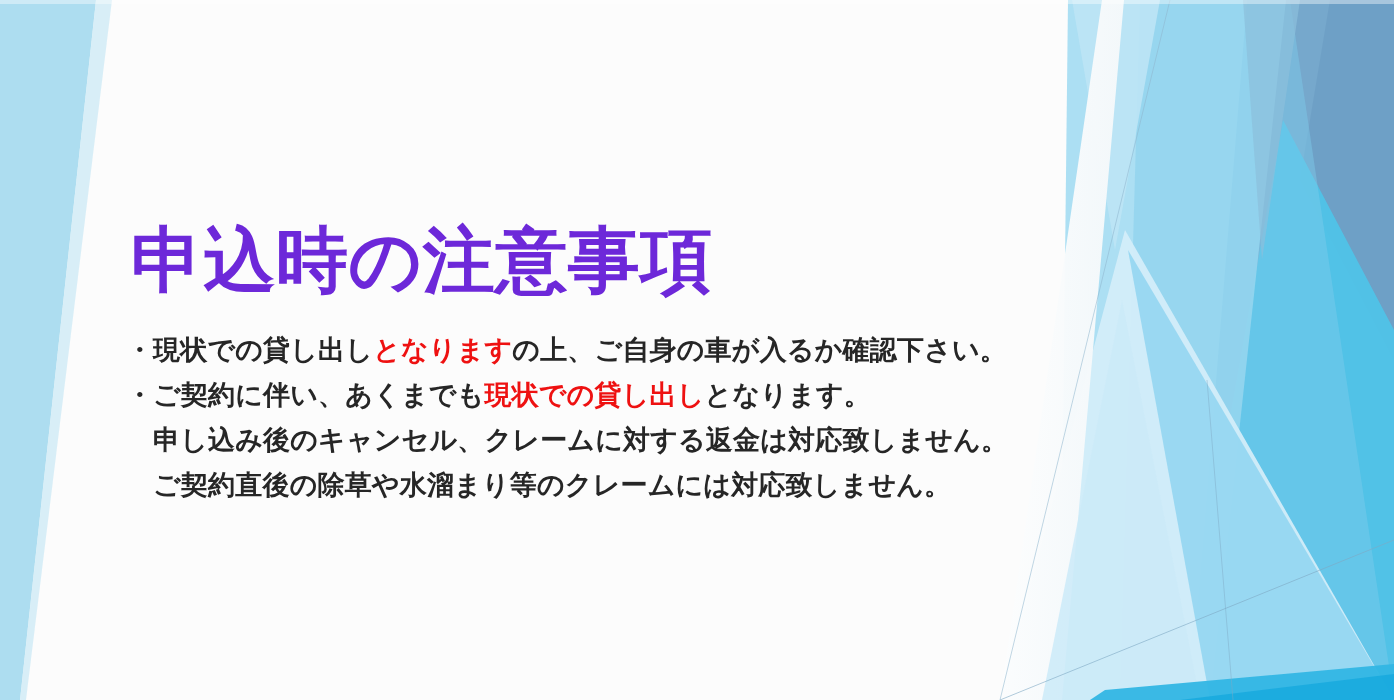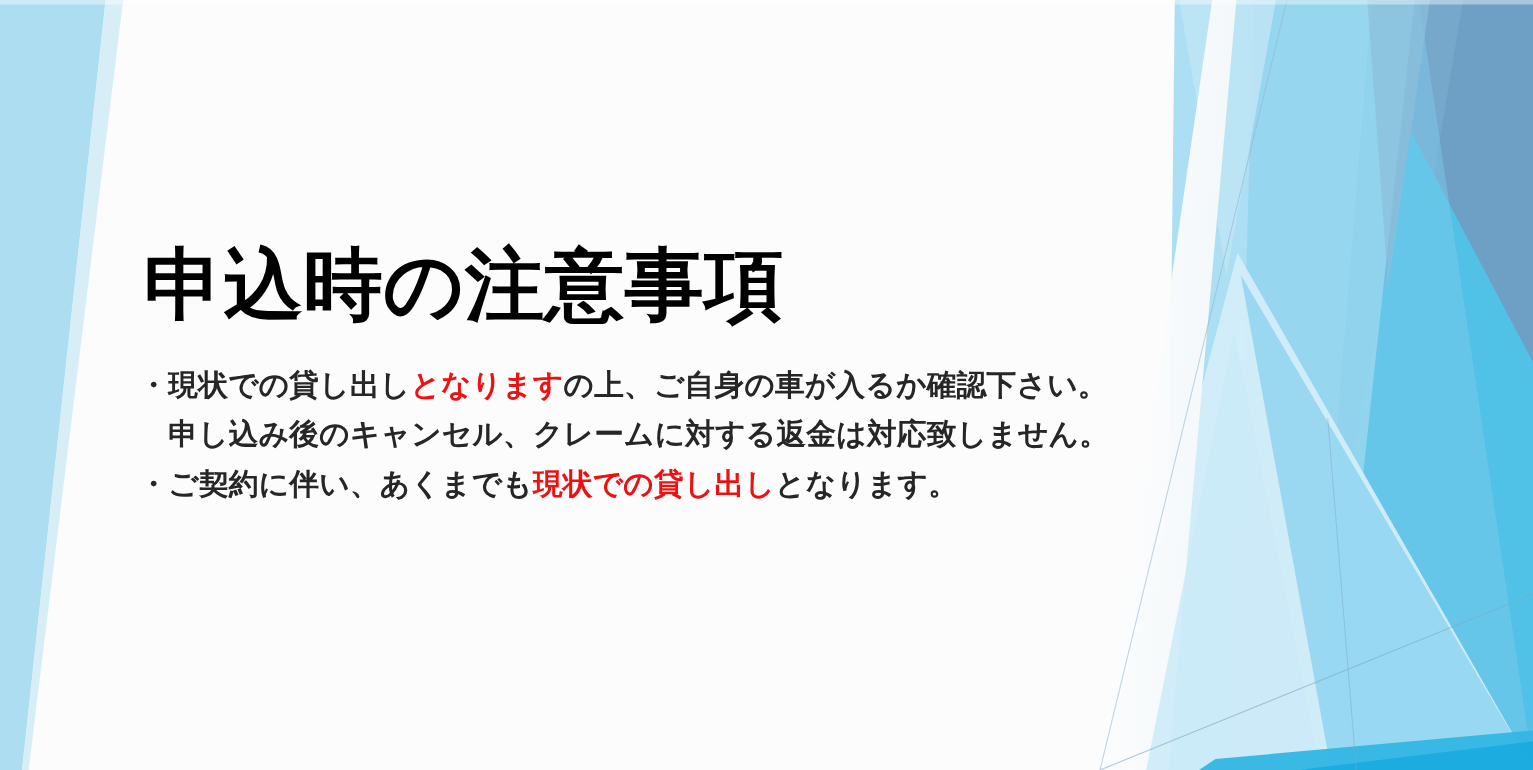--- a/index.html
+++ b/index.html
@@ -117,22 +117,23 @@
 
     <line x1="1000" y1="700" x2="1170" y2="0" stroke="#8FB6CE" stroke-width="1" opacity="0.55"></line>
     <line x1="1000" y1="700" x2="1394" y2="540" stroke="#7FA9C4" stroke-width="1" opacity="0.6"></line>
     <line x1="1233" y1="700" x2="1207" y2="380" stroke="#7FA9C4" stroke-width="1" opacity="0.45"></line>
 
     <polygon points="0,0 1394,0 1394,4 0,4" fill="#ffffff" opacity="0.4"></polygon>
   </svg>
 
   <div id="content">
 
-    <h1 id="title" style="color: #000000;">申込時の注意事項</h1>
+    <h1 id="title" style="color: #6d28d9;">申込時の注意事項</h1>
 
     <div id="body-block">
         <div class="body-line" style="color: rgb(38, 38, 38);"><span class="bullet">・</span><span>現状での貸し出し</span><span class="hl" style="color: rgb(238, 17, 17);">となります</span><span>の上、ご自身の車が入るか確認下さい。</span></div>
+        <div class="body-line" style="color: rgb(38, 38, 38);"><span class="bullet">・</span><span>ご契約に伴い、あくまでも</span><span class="hl" style="color: rgb(238, 17, 17);">現状での貸し出し</span><span>となります。</span></div>
         <div class="body-line indented" style="color: rgb(38, 38, 38);"><span>申し込み後のキャンセル、クレームに対する返金は対応致しません。</span></div>
-        <div class="body-line" style="color: rgb(38, 38, 38);"><span class="bullet">・</span><span>ご契約に伴い、あくまでも</span><span class="hl" style="color: rgb(238, 17, 17);">現状での貸し出し</span><span>となります。</span></div>
+        <div class="body-line indented" style="color: rgb(38, 38, 38);"><span>ご契約直後の除草や水溜まり等のクレームには対応致しません。</span></div>
       </div>
 
   </div>
 </div>
 
 </body></html>

